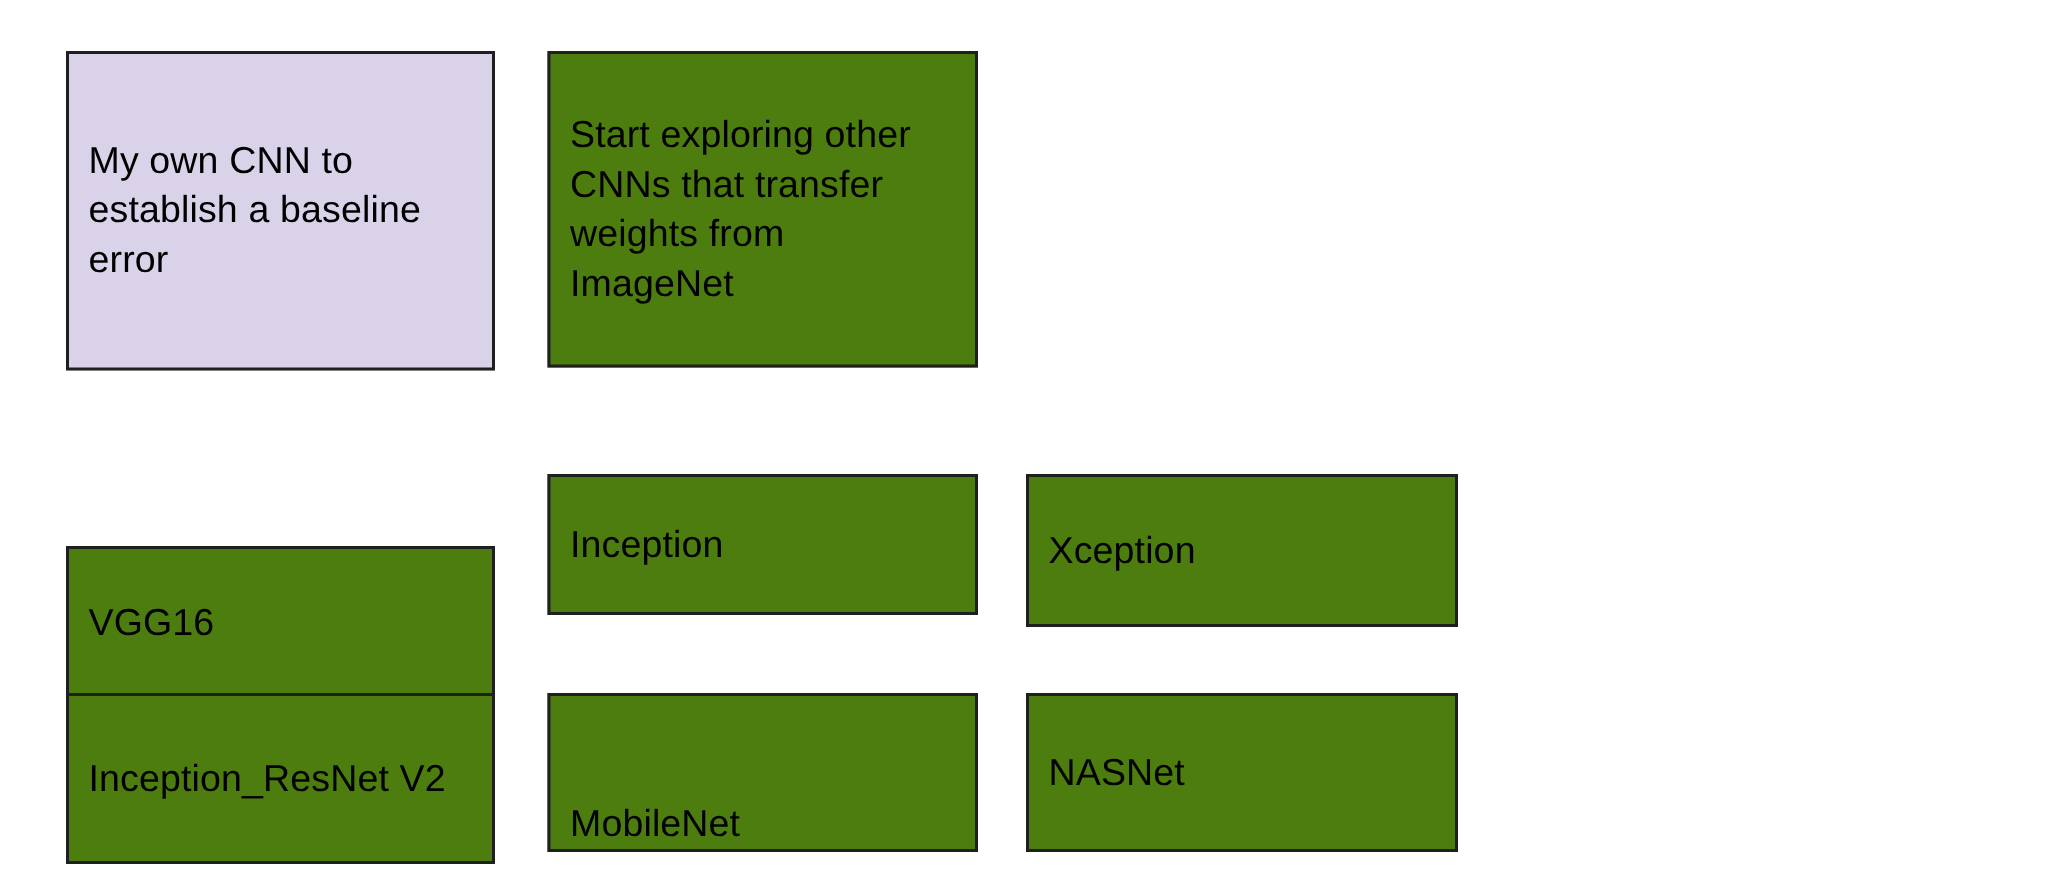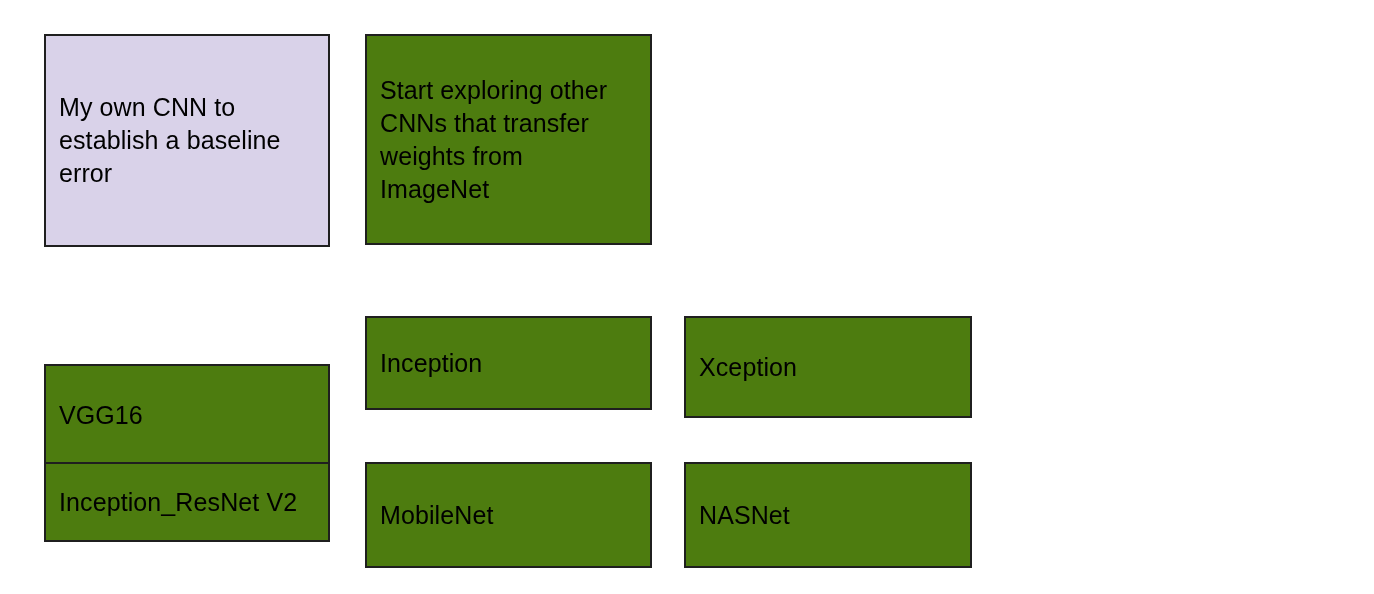--- a/index.html
+++ b/index.html
@@ -52,24 +52,24 @@
     left: 365px;  top: 316px; width: 287px; height: 94px;
   }
   #node-xception {
     left: 684px;  top: 316px; width: 288px; height: 102px;
   }
   #node-resnet50 {
     left: 1007px; top: 316px; width: 284px; height: 102px;
   }
   
   #node-inception-resnet-v2 {
-    left: 44px;   top: 462px; width: 286px; height: 80px;
+    left: 44px;   top: 462px; width: 286px; height: 114px;
   }
   #node-mobilenet {
-    left: 365px;  top: 462px; width: 287px; height: 106px;
+    left: 365px;  top: 462px; width: 287px; height: 106px; align-items: flex-end;
   }
   #node-nasnet {
     left: 684px;  top: 462px; width: 288px; height: 106px; align-items: center;
   }
 </style>
 </head>
 <body>
 
 <div id="canvas">
 

